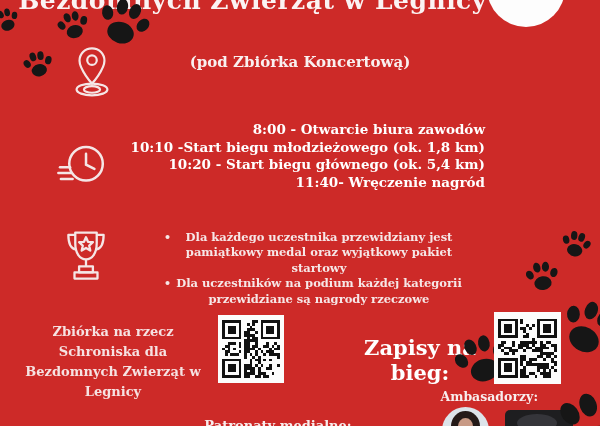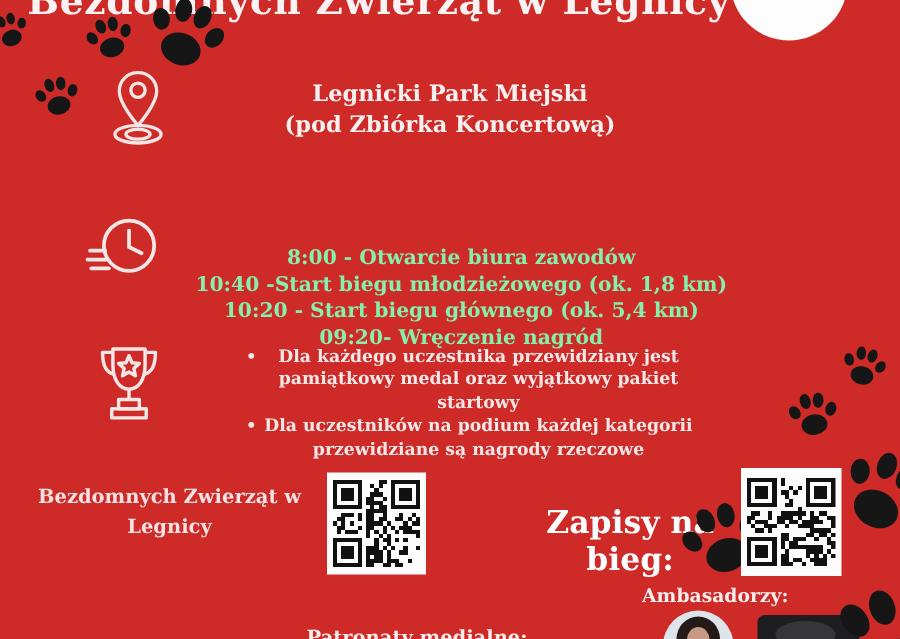--- a/index.html
+++ b/index.html
@@ -22,30 +22,30 @@
     background:#FDFDFD;
   }
   
   .icon{color:#F5E6E6;}
   #pin-icon{left:70px;top:44px;width:44px;height:56px;}
   #clock-icon{left:55px;top:142px;width:52px;height:48px;}
   #trophy-icon{left:63px;top:228px;width:46px;height:64px;}
   
   #location-block{left:160px;top:52px;width:280px;text-align:center;
     font-size:15px;line-height:21px;color:#F9F0F0;}
-  #schedule-block{left:130px;top:121px;width:355px;text-align:center;
-    font-size:13.5px;line-height:17.6px;color:#86efac;margin-top:43px;}
+  #schedule-block{left:130px;top:121px;width:355px;text-align:right;
+    font-size:13.5px;line-height:17.6px;color:#ffffff;}
   #prizes-block{left:170px;top:230px;width:298px;text-align:center;
     font-size:11.5px;line-height:15.4px;color:#F6E7E7;}
   .prize-item{position:relative;}
   .prize-bullet{position:absolute;left:-6px;top:0px;font-size:11px;}
   #donation-block{left:10px;top:322px;width:206px;text-align:center;
     font-size:13px;line-height:20px;color:#F6E2E2;}
   #signup-label{left:360px;top:335px;width:120px;text-align:center;font-size:21px;color:#ffffff;}
-  #ambassadors-label{left:428px;top:389px;width:110px;text-align:left;font-size:12.5px;color:#F8EDED;}
+  #ambassadors-label{left:428px;top:389px;width:110px;text-align:right;font-size:12.5px;color:#F8EDED;}
   #bottom-label{left:203px;top:418px;width:150px;text-align:center;font-size:13px;color:#F8EDED;}
   
   .qr{background:#FCFCFC;padding:4px;box-sizing:border-box;z-index:2;}
   .qr svg{display:block;width:100%;height:100%;}
   #qr-donation{left:218px;top:315px;width:66px;height:68px;}
   #qr-signup{left:494px;top:312px;width:67px;height:72px;}
   
   .paw{z-index:1;pointer-events:none;}
   .paw svg{display:block;width:100%;height:100%;}
   
@@ -70,39 +70,38 @@
   <div class="abs icon" id="pin-icon">
     <svg viewBox="0 0 60 74" fill="none" stroke="#F5E6E6" stroke-width="3">
       <ellipse cx="30" cy="62" rx="21" ry="8"></ellipse>
       <ellipse cx="30" cy="62" rx="11" ry="4.5"></ellipse>
       <path d="M30 6 C20 6 13 13.5 13 23 C13 35 30 54 30 54 C30 54 47 35 47 23 C47 13.5 40 6 30 6 Z" fill="#CD2A28"></path>
       <circle cx="30" cy="22" r="6.5"></circle>
     </svg>
   </div>
 
   <div class="abs" id="location-block">
-    <div>Legnicki Park Miejski</div>
     <div>(pod Zbiórka Koncertową)</div>
   </div>
 
   <div class="abs icon" id="clock-icon">
     <svg viewBox="0 0 62 58" fill="none" stroke="#F5E6E6" stroke-width="3" stroke-linecap="round">
       <circle cx="37" cy="26" r="20"></circle>
       <path d="M37 14 L37 27 L47 32"></path>
       <path d="M6 30 L18 30"></path>
       <path d="M4 37 L19 37"></path>
       <path d="M7 44 L21 44"></path>
     </svg>
   </div>
 
   <div class="abs" id="schedule-block">
     <div>8:00 - Otwarcie biura zawodów</div>
-    <div>10:40 -Start biegu młodzieżowego (ok. 1,8 km)</div>
+    <div>10:10 -Start biegu młodzieżowego (ok. 1,8 km)</div>
     <div>10:20 - Start biegu głównego (ok. 5,4 km)</div>
-    <div>09:20- Wręczenie nagród</div>
+    <div>11:40- Wręczenie nagród</div>
   </div>
 
   <div class="abs icon" id="trophy-icon">
     <svg viewBox="0 0 60 80" fill="none" stroke="#F5E6E6" stroke-width="3" stroke-linejoin="round">
       <path d="M16 6 H44 V20 C44 33 38 41 30 41 C22 41 16 33 16 20 Z"></path>
       <path d="M16 9 H7 C7 21 11 27 17 28"></path>
       <path d="M44 9 H53 C53 21 49 27 43 28"></path>
       <path d="M30 12 L32.6 18 L39 18.6 L34.2 23 L35.6 29.4 L30 26 L24.4 29.4 L25.8 23 L21 18.6 L27.4 18 Z"></path>
       <path d="M30 41 V50"></path>
       <path d="M21 50 H39 V58 H21 Z"></path>
@@ -115,20 +114,21 @@
       <span class="prize-bullet">•</span>
       <span>Dla każdego uczestnika przewidziany jest pamiątkowy medal oraz wyjątkowy pakiet startowy</span>
     </div>
     <div class="prize-item">
       <span class="prize-bullet">•</span>
       <span>Dla uczestników na podium każdej kategorii przewidziane są nagrody rzeczowe</span>
     </div>
   </div>
 
   <div class="abs" id="donation-block">
+    <div>Zbiórka na rzecz Schroniska dla</div>
     <div>Bezdomnych Zwierząt w Legnicy</div>
   </div>
 
   <div class="abs qr" id="qr-donation">
       <svg viewBox="0 0 21 21" shape-rendering="crispEdges">
         <rect x="0" y="0" width="21" height="21" fill="#FCFCFC"></rect>
         <rect x="11" y="0" width="1" height="1" fill="#111111"></rect>
         <rect x="12" y="0" width="1" height="1" fill="#111111"></rect>
         <rect x="9" y="1" width="1" height="1" fill="#111111"></rect>
         <rect x="11" y="1" width="1" height="1" fill="#111111"></rect>

